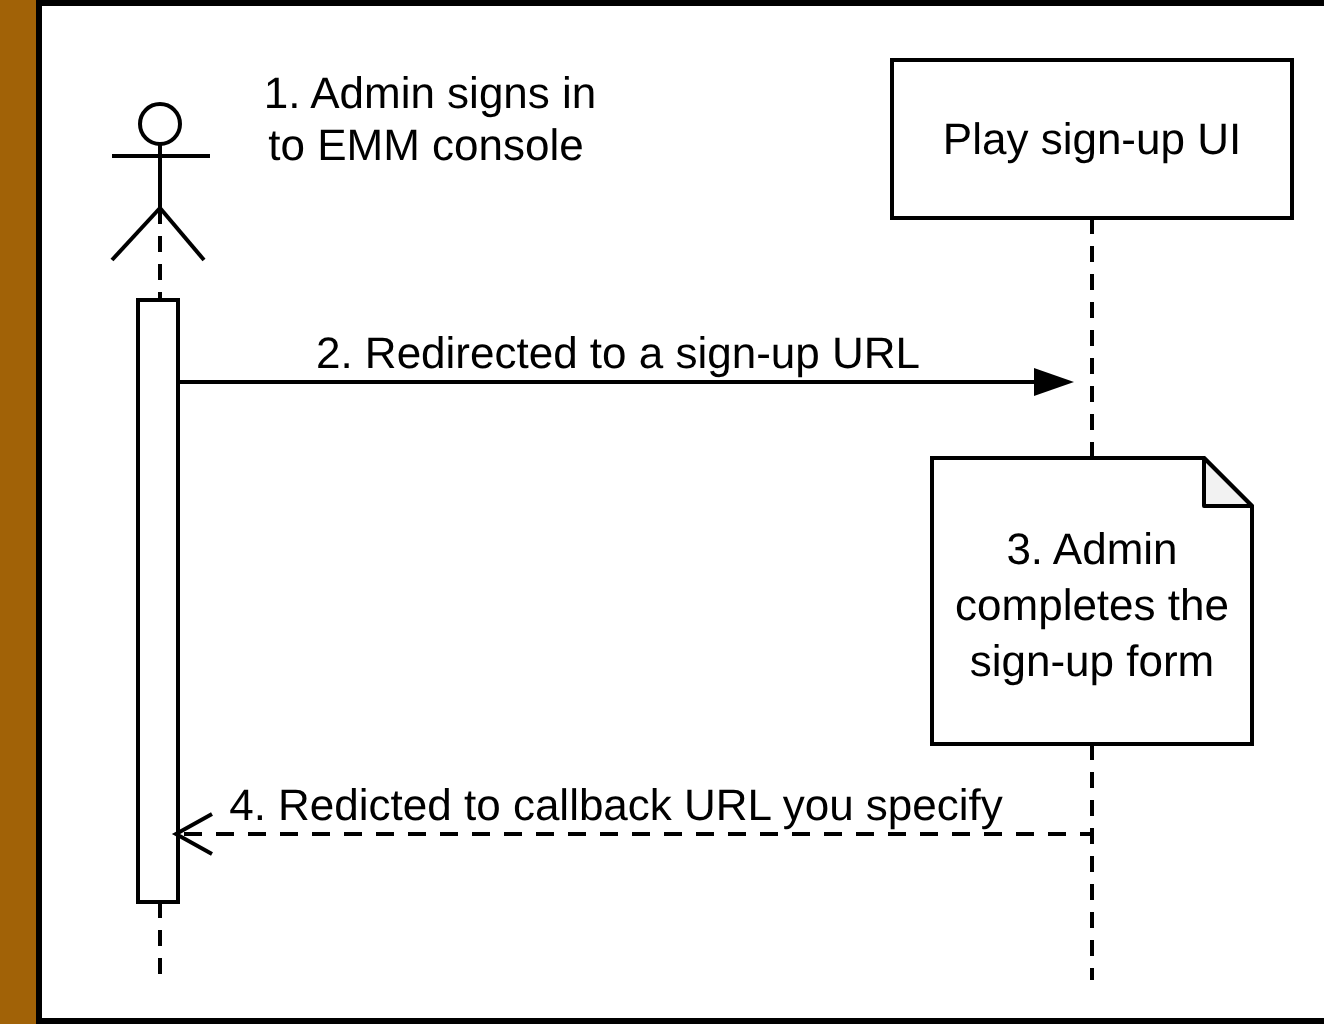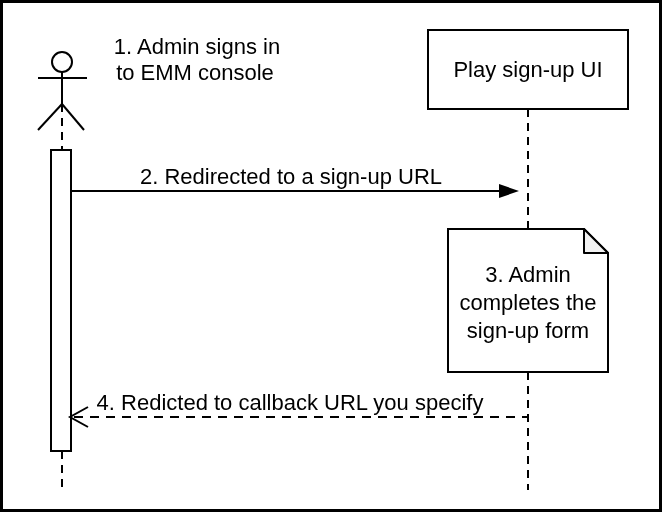--- a/index.html
+++ b/index.html
@@ -5,23 +5,24 @@
   html, body {
     margin: 0;
     padding: 0;
     background: #ffffff;
     font-family: "Liberation Sans", sans-serif;
   }
   .canvas {
     position: relative;
     width: 662px;
     height: 512px;
-    background: #fdba74;
+    background: #a16207;
     box-sizing: border-box;
     overflow: hidden;
+    padding-left: 18px;
   }
   svg {
     display: block;
   }
   .stroke {
     stroke: #000000;
     stroke-width: 2;
     fill: none;
   }
   .dashed {

